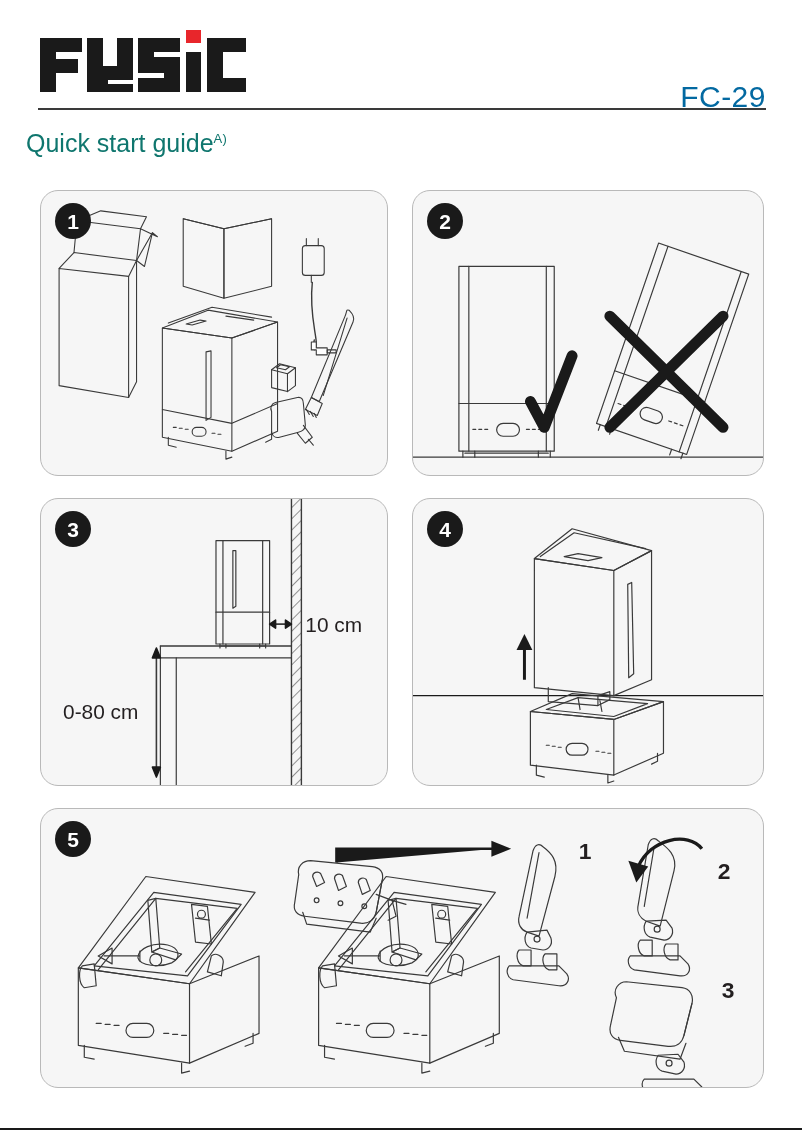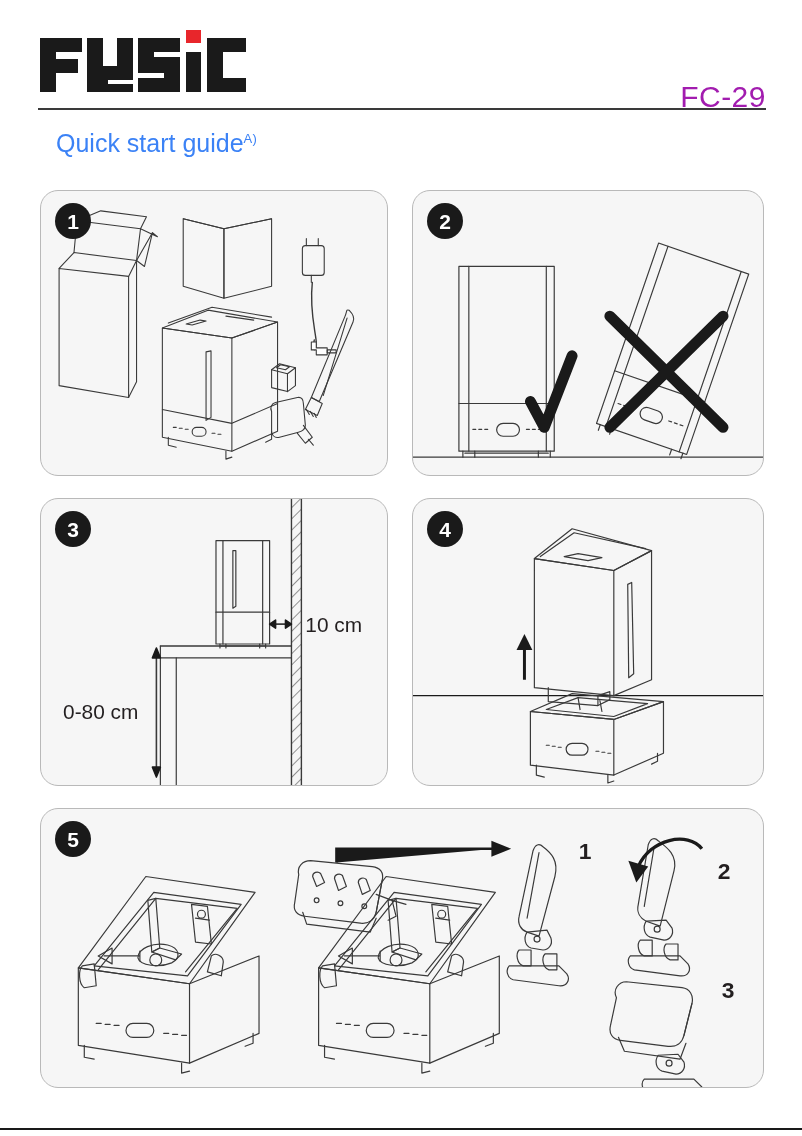--- a/index.html
+++ b/index.html
@@ -30,38 +30,38 @@
     top: 0;
     width: 210px;
     height: 66px;
   }
   .model-code {
     position: absolute;
     right: 0;
     top: 54px;
     font-size: 30px;
     letter-spacing: 0.5px;
-    color: #a21caf;
+    color: #0369a1;
     line-height: 1;
   }
   .header-rule {
     position: absolute;
     left: 38px;
     top: 108px;
     width: 728px;
     height: 0;
     border-top: 2.5px solid #3a3a3a;
   }
 
   .page-title {
     position: absolute;
-    left: 56px;
+    left: 26px;
     top: 130px;
     font-size: 25px;
-    color: #3b82f6;
+    color: #0f766e;
     line-height: 1.1;
     white-space: nowrap;
   }
   .page-title sup {
     font-size: 0.52em;
     vertical-align: super;
     letter-spacing: 0.3px;
   }
 
   

